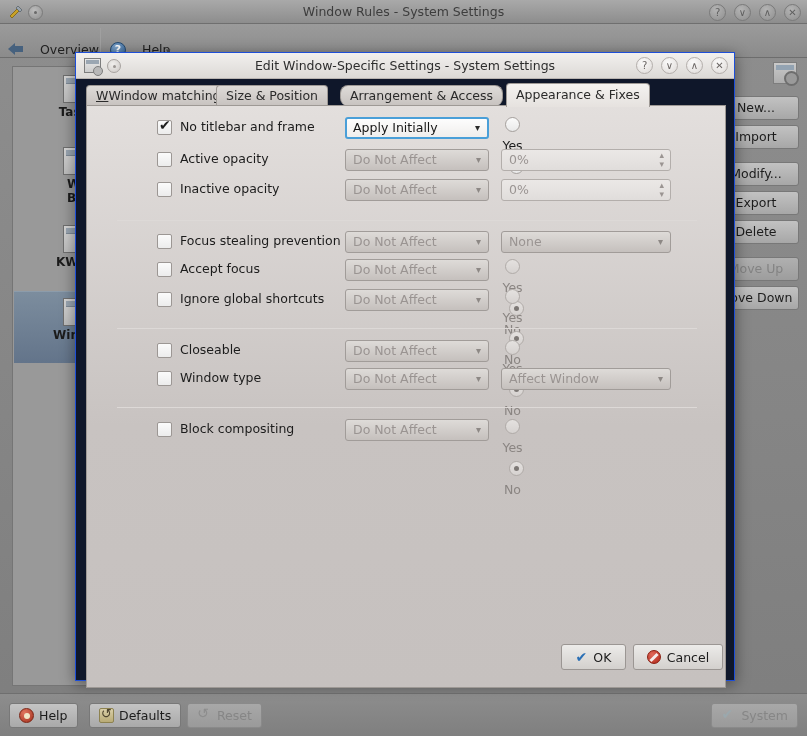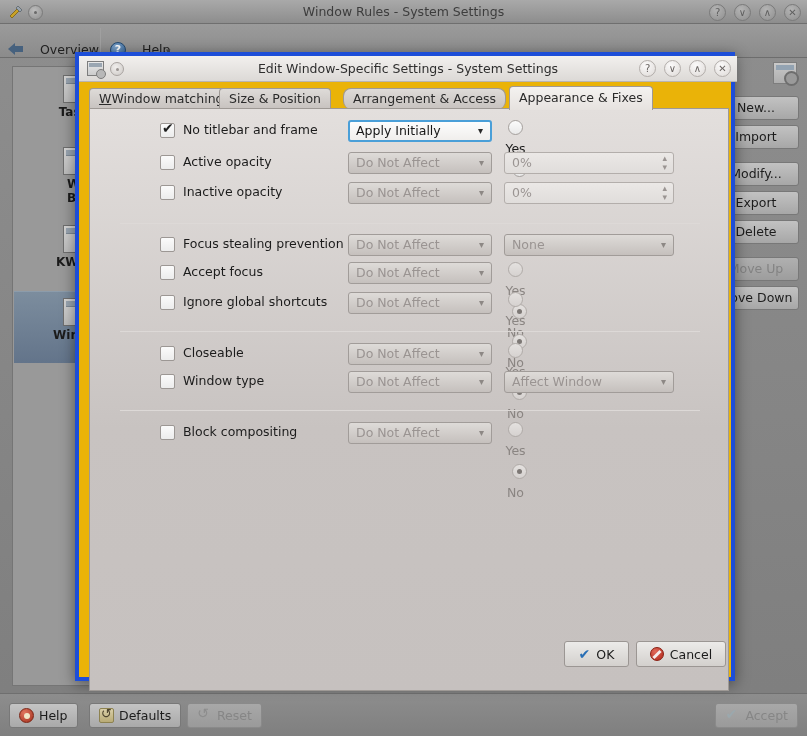--- a/index.html
+++ b/index.html
@@ -200,22 +200,22 @@
     width: 15px; height: 12px; position: relative;
   }
   .ico-apply-check::after {
     content: "✔"; position: absolute; left: 0; top: -4px;
     font-size: 14px; color: #9ba8ad;
   }
 
   
   #dialog {
     position: absolute; left: 75px; top: 52px; width: 660px; height: 629px;
-    background: #eab308;
-    border: 4px solid #1d4ed8;
+    background: #0f172a;
+    border: 1px solid #1d4ed8;
     box-shadow: 0 3px 14px rgba(0,0,0,0.45);
   }
   .dlg-titlebar {
     position: absolute; left: 0; top: 0; width: 658px; height: 26px;
     background: linear-gradient(#f2f0ee, #dcd9d6);
     border-bottom: 1px solid #b9b4b1;
   }
   .dlg-title-text {
     position: absolute; left: 0; top: 0; width: 658px; height: 26px;
     line-height: 26px; text-align: center; font-size: 12.5px; color: #2e2e2e;
@@ -439,21 +439,21 @@
     <div class="bbtn" style="left:89px;">
       <span class="ico-defaults"></span>
       <span>Defaults</span>
     </div>
     <div class="bbtn disabled" style="left:187px;">
       <span class="ico-reset"></span>
       <span>Reset</span>
     </div>
     <div class="bbtn disabled" style="right:9px;">
       <span class="ico-apply-check"></span>
-      <span>Accept</span>
+      <span>System</span>
     </div>
   </div>
 </div>
 
 <div id="dialog">
 
   <div class="dlg-titlebar">
     <div class="dlg-icon-win"></div>
     <div class="dlg-icon-dot"></div>
     <div class="dlg-title-text">Edit Window-Specific Settings - System Settings</div>

